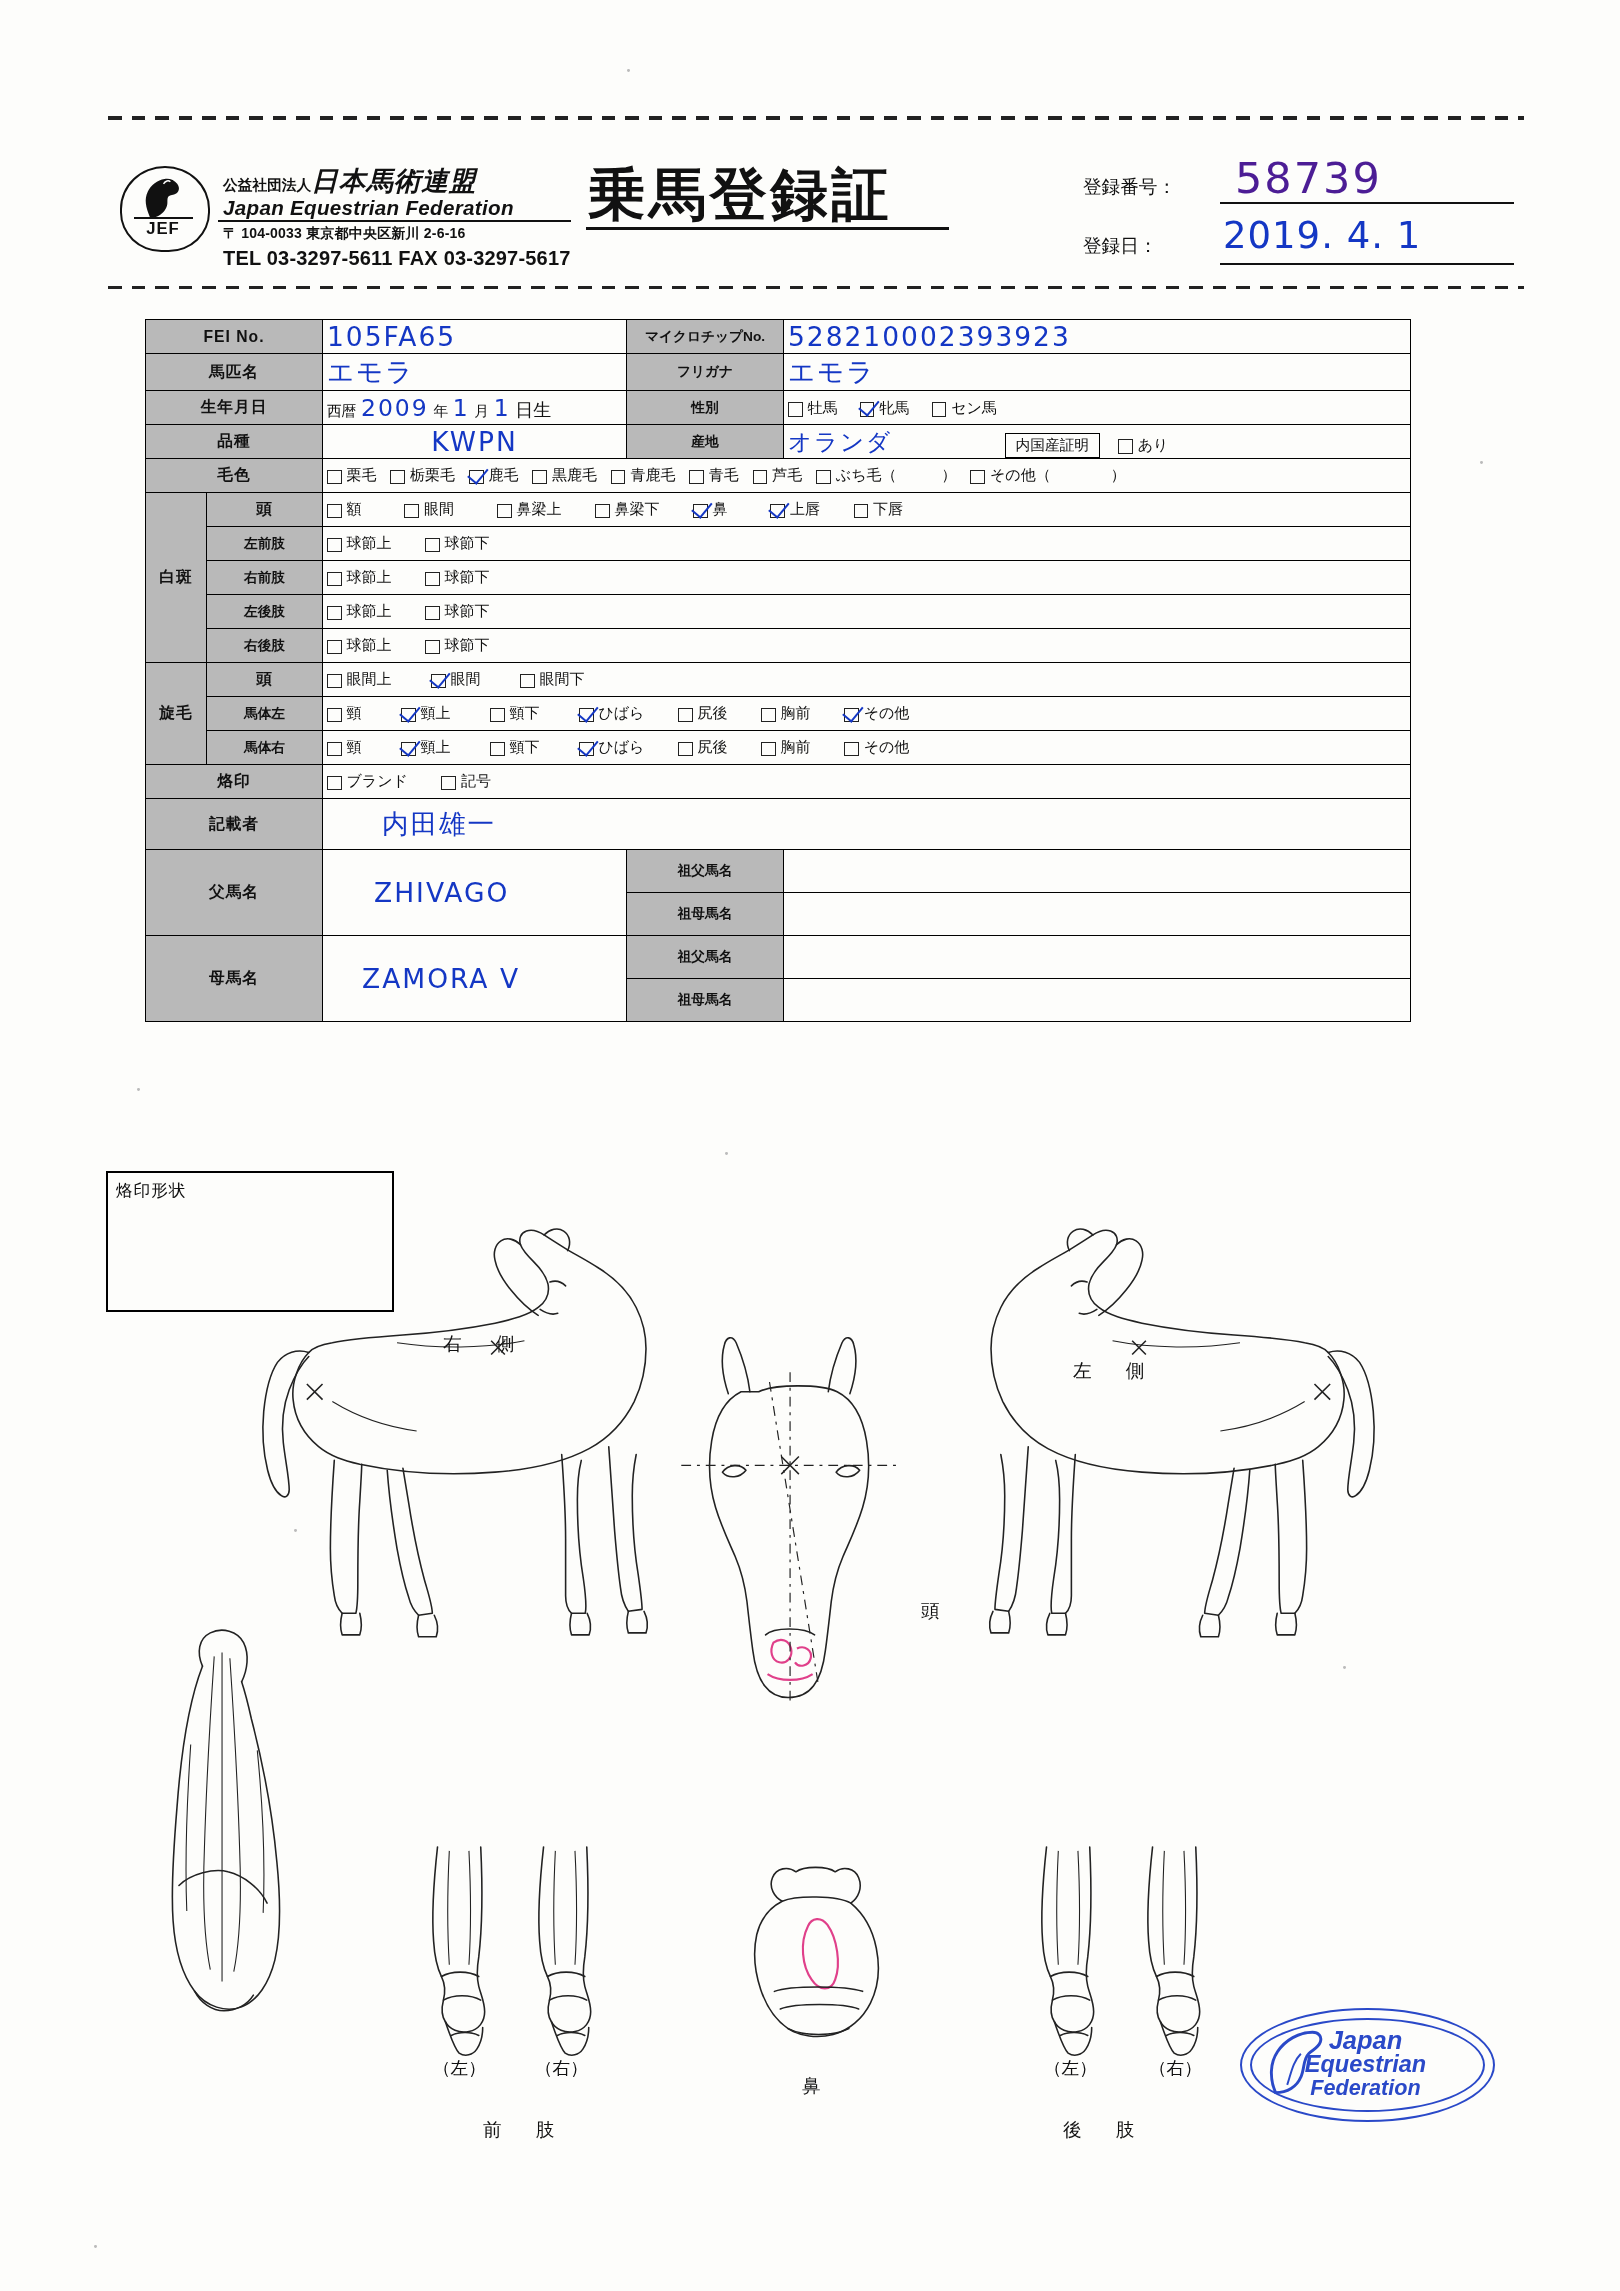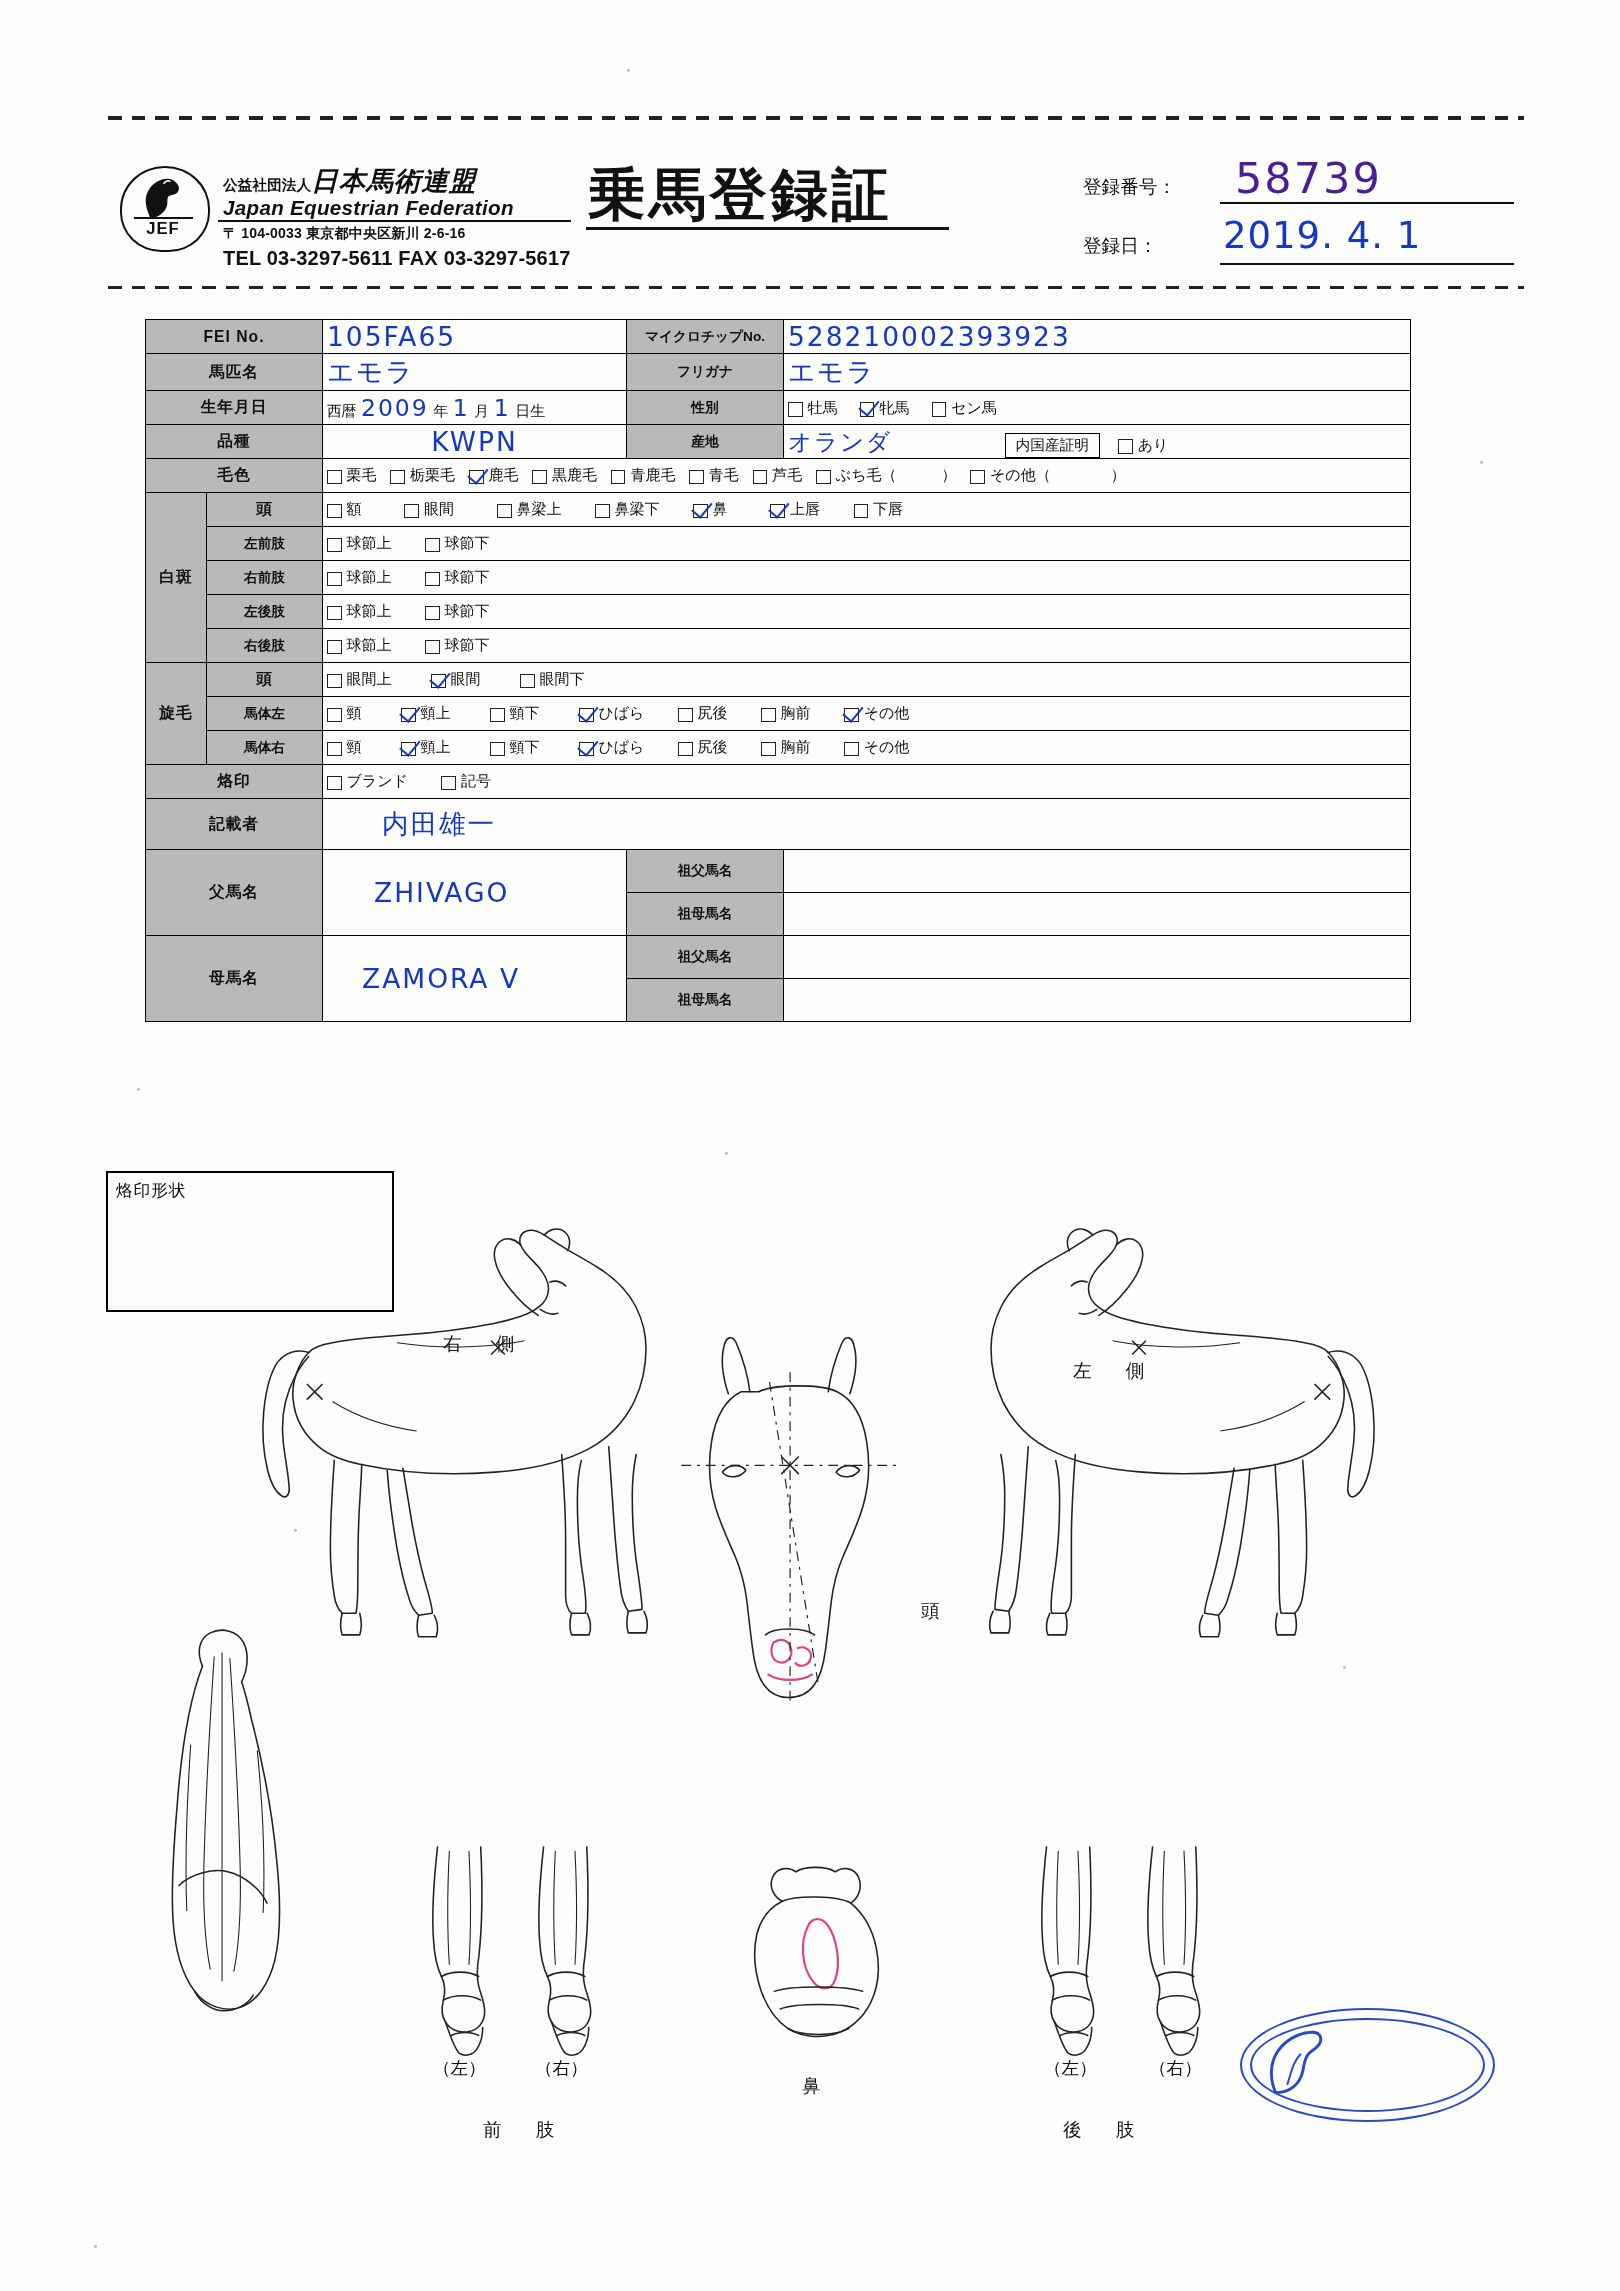--- a/index.html
+++ b/index.html
@@ -148,21 +148,21 @@
 
     <tr>
       <td class="lbl" colspan="3">生年月日</td>
       <td class="nowrap">
         <span style="font-size:14.7px">西暦</span>
         <span class="hand sm">2009</span>
         <span style="font-size:14.7px">年</span>
         <span class="hand sm">1</span>
         <span style="font-size:14.7px">月</span>
         <span class="hand sm">1</span>
-        <span style="font-size:15px">日生</span>
+        <span style="font-size:18px">日生</span>
       </td>
       <td class="lbl small">性別</td>
       <td>
         <span class="opt"><span class="cb"></span><span>牡馬</span></span>
         <span class="opt"><span class="cb chk"></span><span>牝馬</span></span>
         <span class="opt"><span class="cb"></span><span>セン馬</span></span>
       </td>
     </tr>
 
     <tr>
@@ -531,20 +531,25 @@
   </svg>
 
   <div class="footlogo">
     <div class="e"></div>
     <div class="e2"></div>
     <svg style="position:absolute;left:17.6px;top:25.5px;width:74px;height:71px" viewBox="0 0 76 72">
       <path d="M18 68 C12 54 12 38 20 26 C28 14 42 6 56 6 C62 6 66 10 64 16
                C62 22 56 24 52 28 C46 34 48 44 44 52 C40 62 30 68 18 68 Z" fill="none" stroke="#2a49c8" stroke-width="3"></path>
       <path d="M30 60 C34 48 36 36 44 28" fill="none" stroke="#2a49c8" stroke-width="2"></path>
     </svg>
+    <div class="txt">
+      <div class="l1">Japan</div>
+      <div class="l2">Equestrian</div>
+      <div class="l3">Federation</div>
+    </div>
   </div>
 
   <div class="specks" style="left:627px;top:69px"></div>
   <div class="specks" style="left:1480px;top:461px"></div>
   <div class="specks" style="left:137px;top:1088px"></div>
   <div class="specks" style="left:725px;top:1152px"></div>
   <div class="specks" style="left:294px;top:1529px"></div>
   <div class="specks" style="left:1343px;top:1666px"></div>
   <div class="specks" style="left:94px;top:2245px"></div>
 </div>

